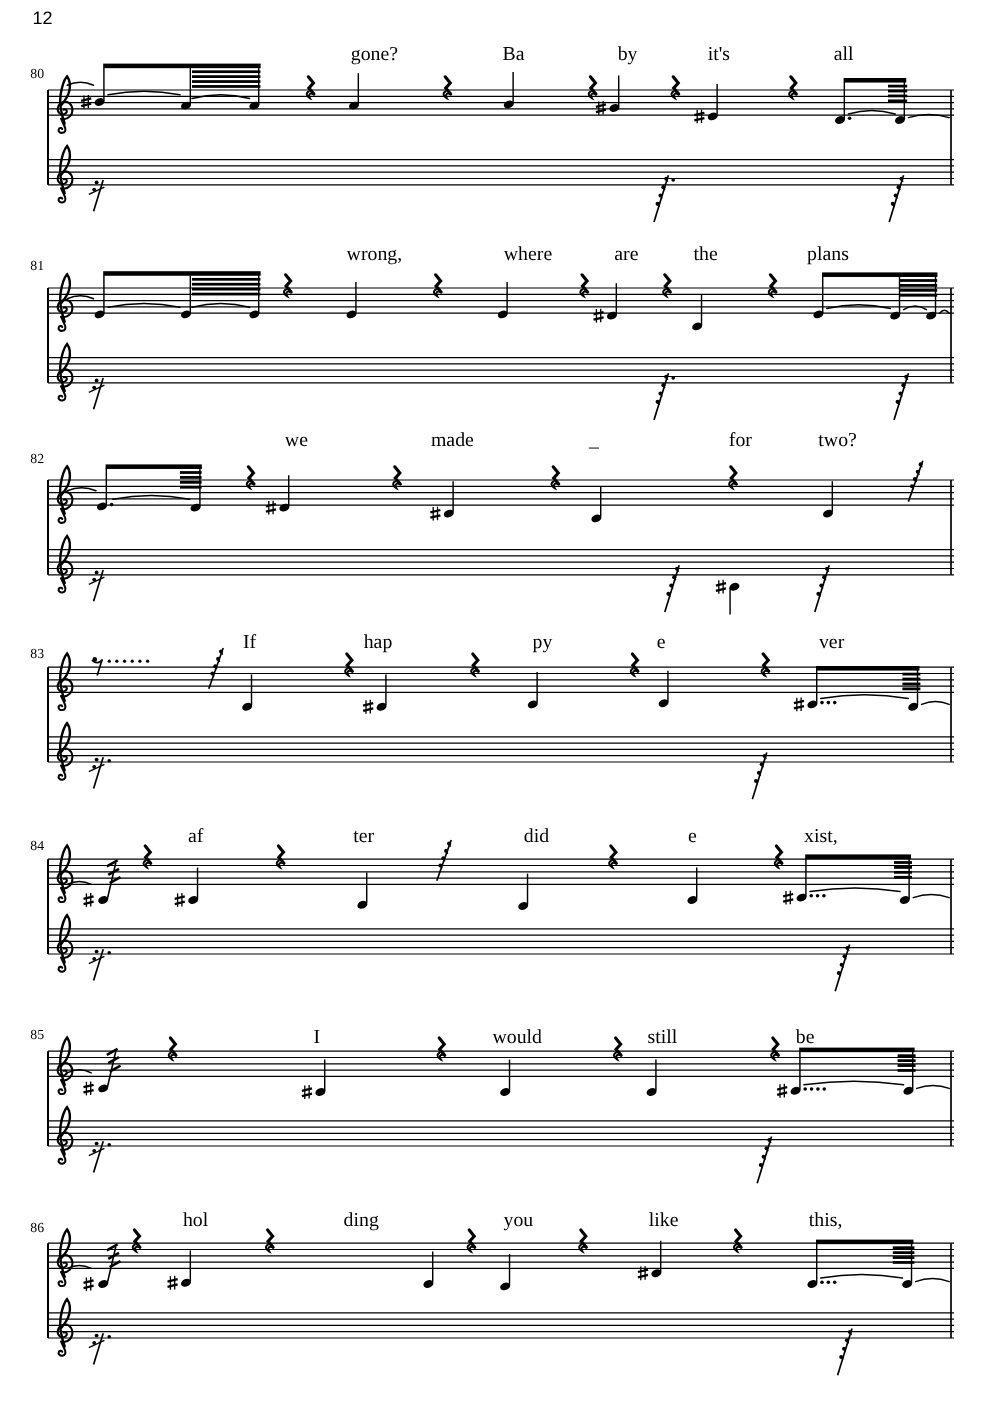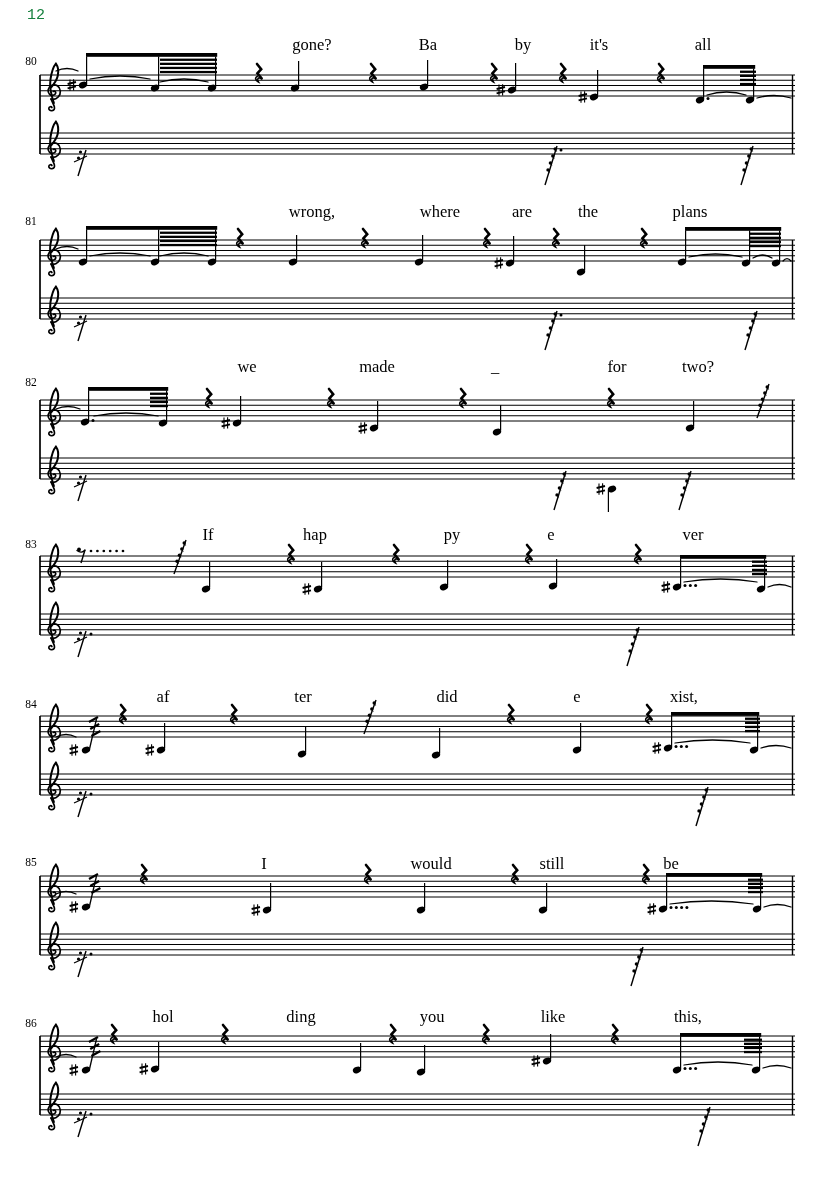--- a/index.html
+++ b/index.html
@@ -5,22 +5,22 @@
   html,body{margin:0;padding:0;background:#ffffff;}
   .page{
     position:relative;
     width:835px;height:1181px;
     background:#ffffff;
     font-family:"Liberation Serif","DejaVu Serif",serif;
     overflow:hidden;
   }
   .page-number{
     position:absolute;left:27px;top:7px;
-    font-size:15px;color:#15803d;
-    font-family:Liberation Mono, monospace;
+    font-size:15px;color:#000000;
+    font-family:Liberation Sans, sans-serif;
   }
   svg{position:absolute;left:0;top:0;}
   text{fill:#000;}
 </style>
 </head>
 <body>
 
 <div class="page">
   <div class="page-number">12</div>
   <svg id="score" width="835" height="1181" viewBox="0 0 835 1181">

